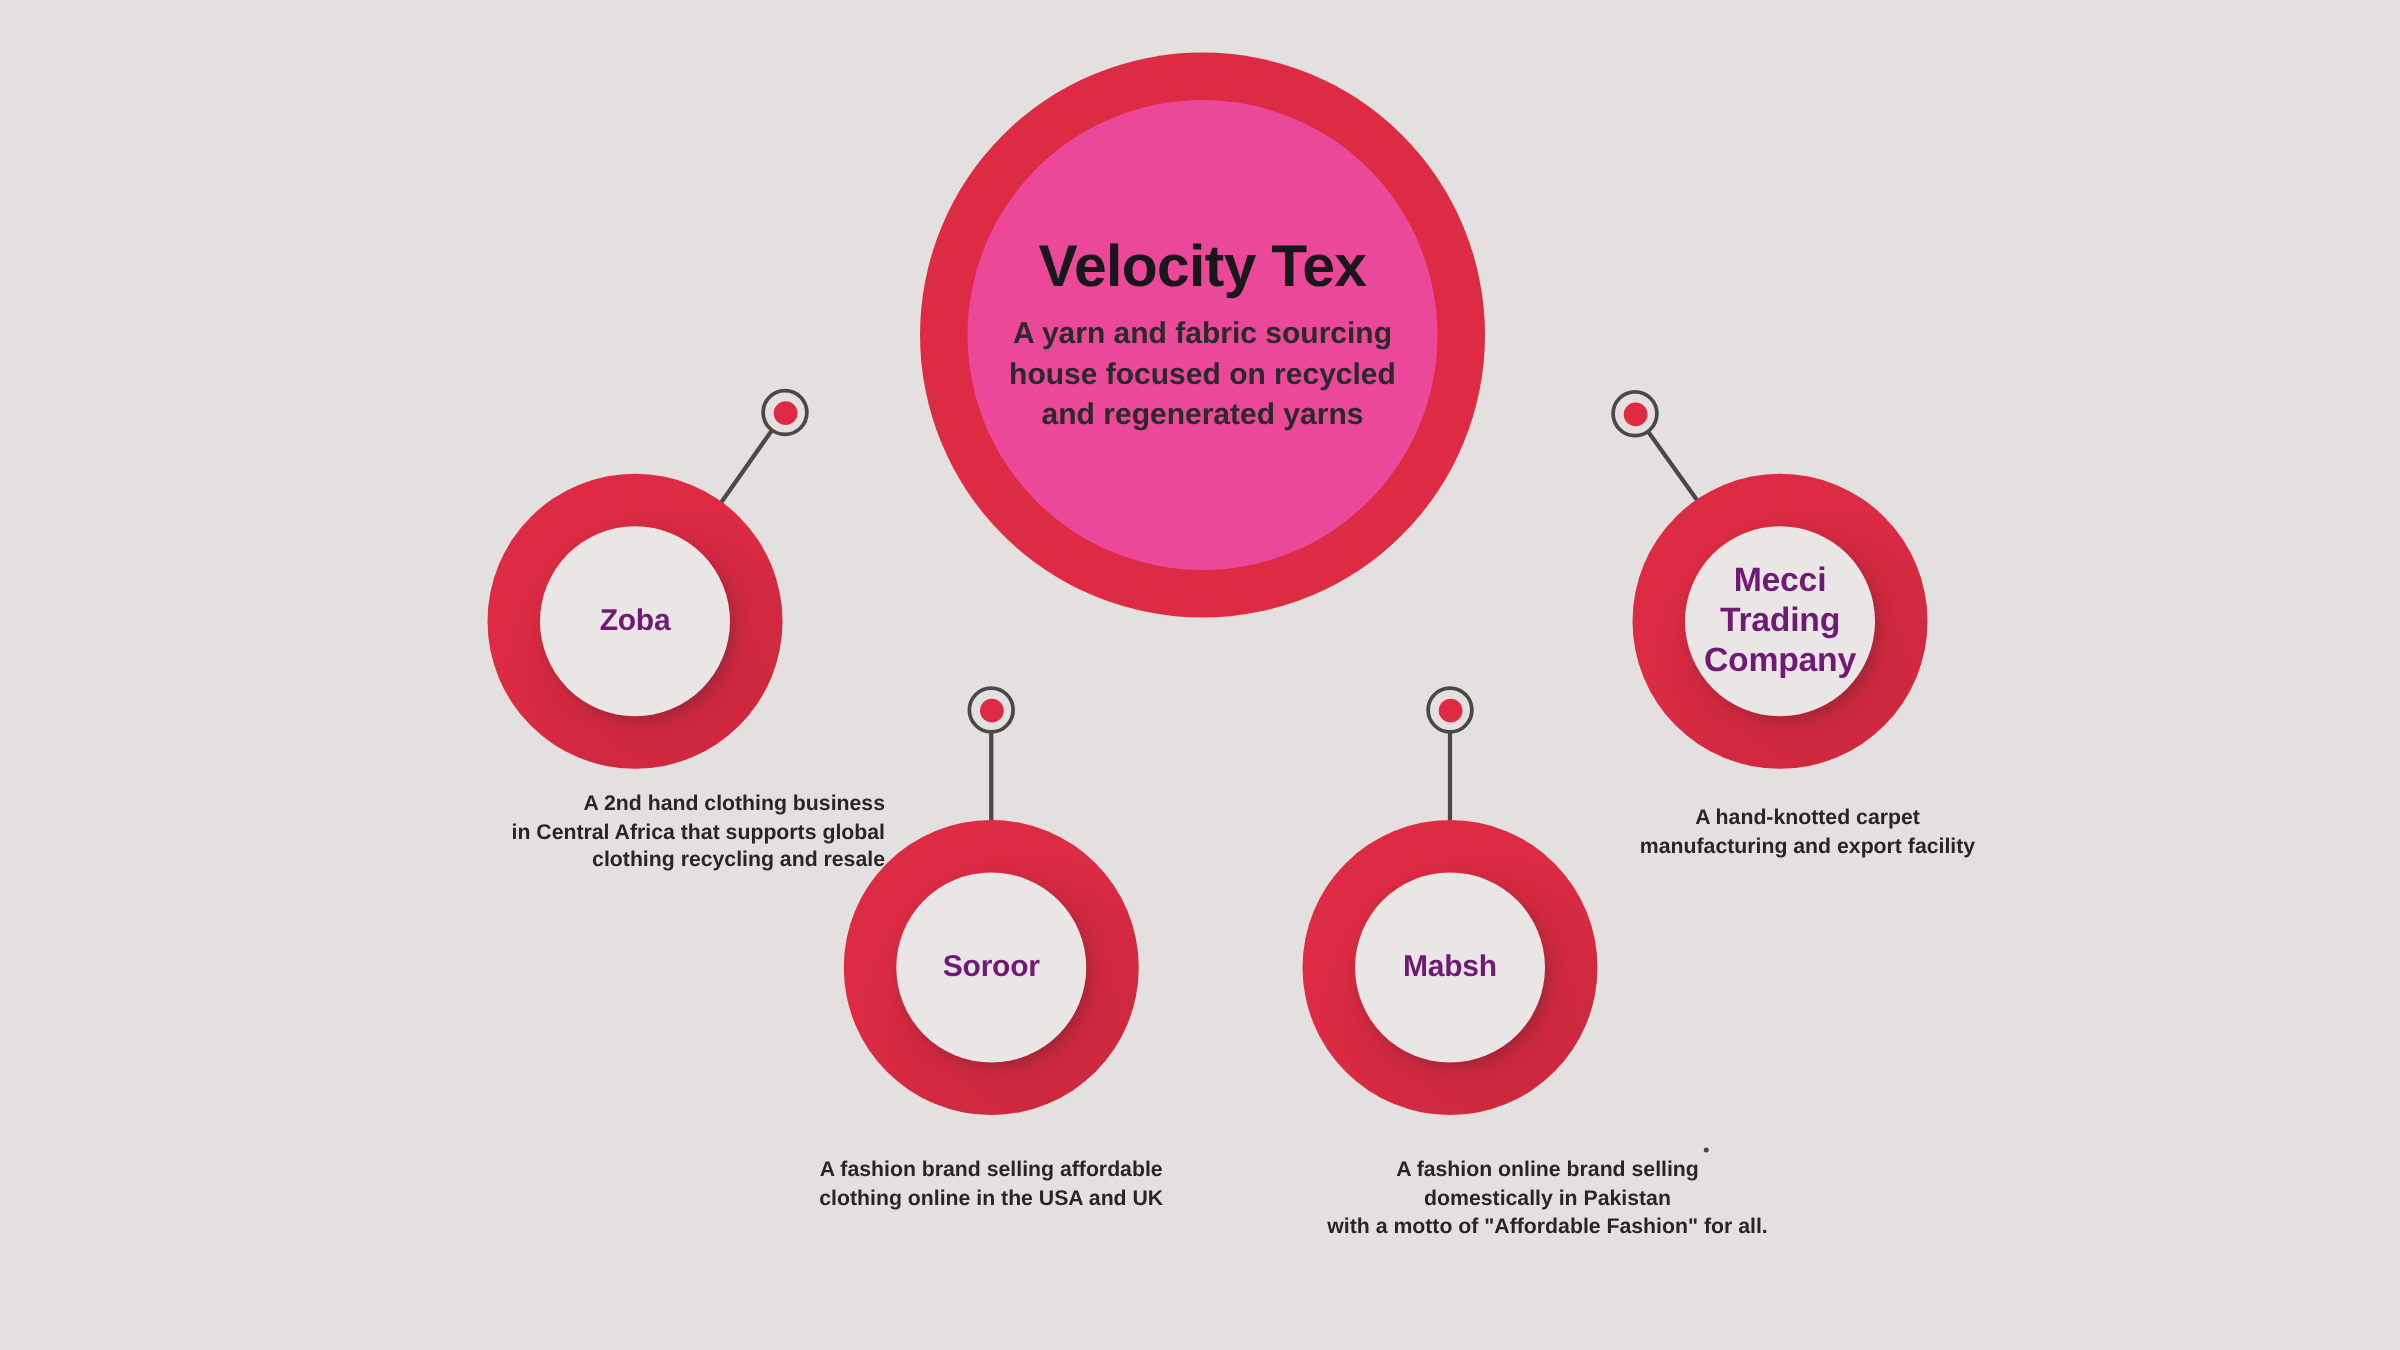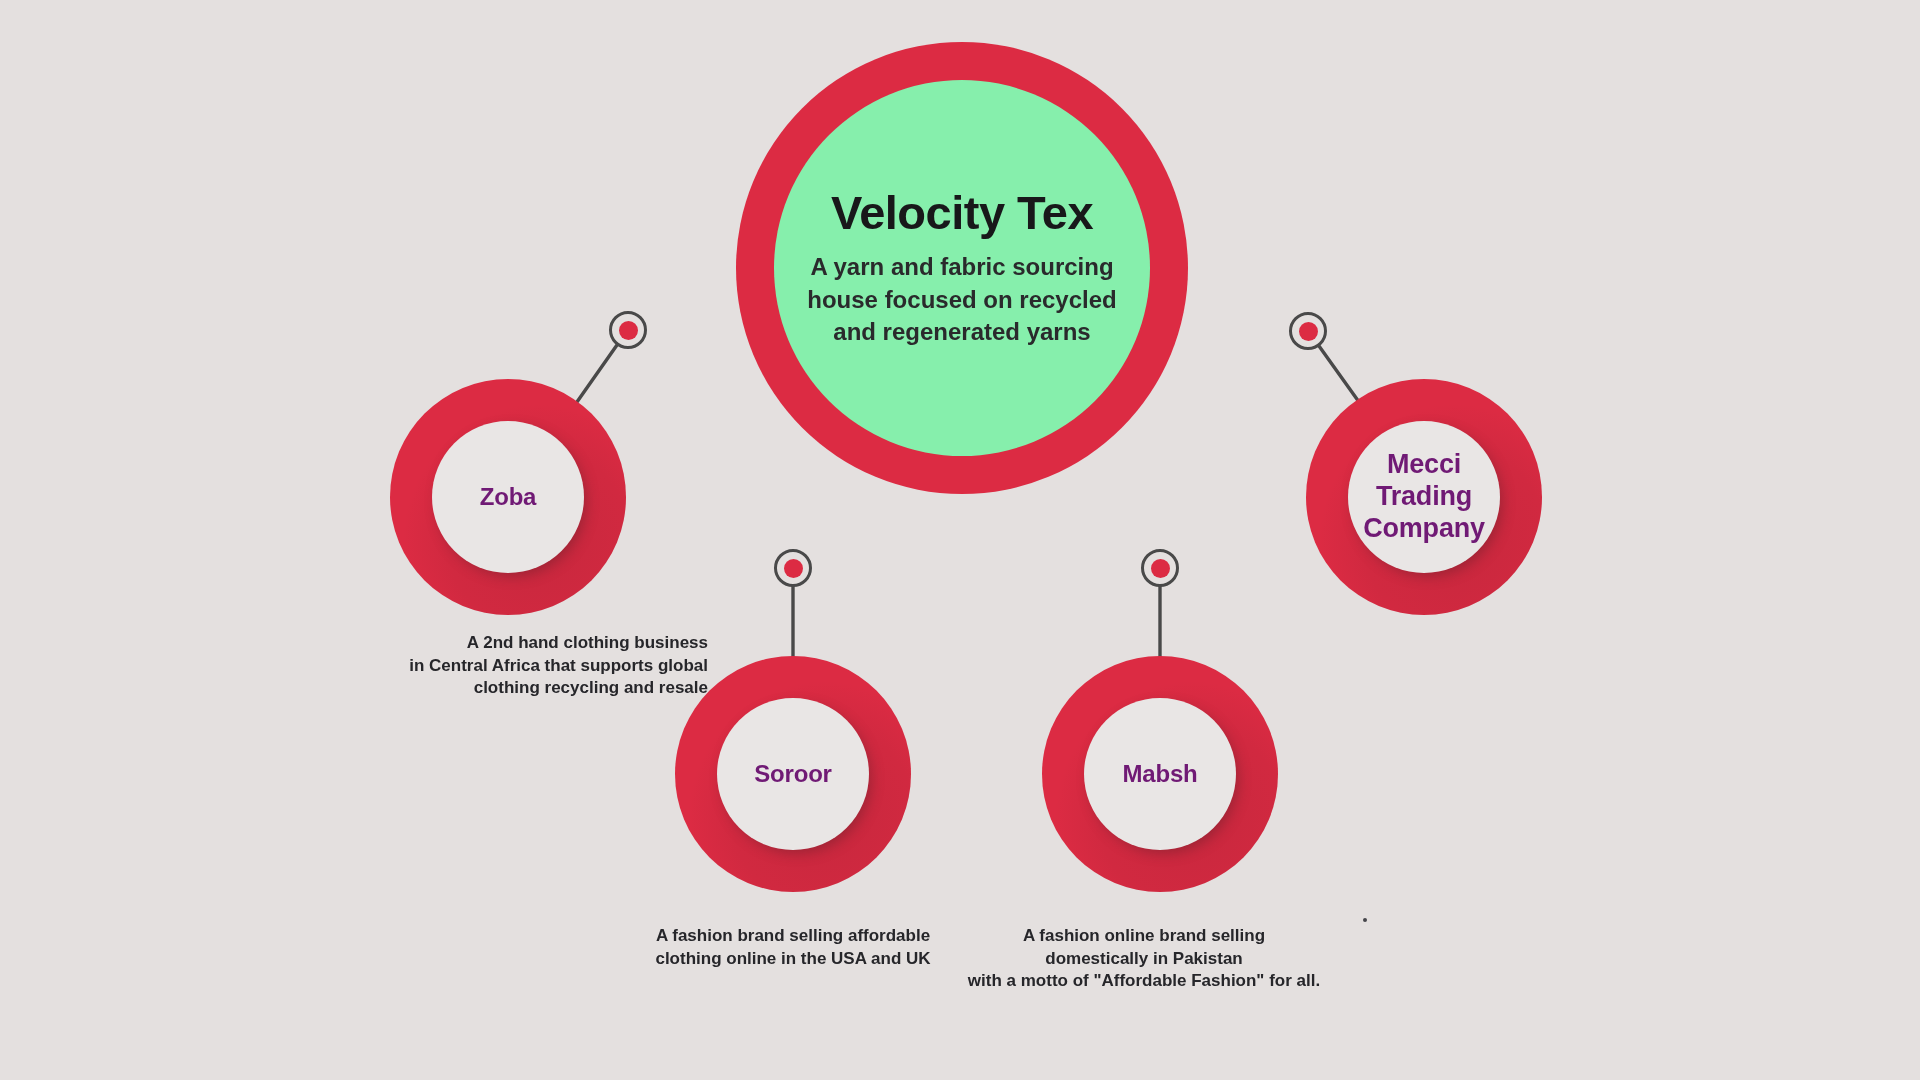--- a/index.html
+++ b/index.html
@@ -64,21 +64,21 @@
   .node-main {
     width: 452px;
     height: 452px;
     left: 962px;
     top: 268px;
     background: #dc2b43;
   }
   .node-main .node-core {
     width: 376px;
     height: 376px;
-    background: #86efac;
+    background: #ec4899;
   }
   .main-title {
     font-size: 47px;
     font-weight: bold;
     letter-spacing: -0.5px;
     line-height: 1.05;
     color: #18181a;
     margin: 0 0 14px 0;
     white-space: nowrap;
   }
@@ -216,30 +216,32 @@
 
   <div class="node node-sat" style="left:1160px; top:774px;">
     <div class="ring-inner-shade"></div>
     <div class="node-core">
       <div class="sat-label">Mabsh</div>
     </div>
   </div>
   <div class="pin" style="left:1160px; top:568px;">
     <div class="pin-dot"></div>
   </div>
-  <div class="caption" style="left:1144px; top:925px; width:430px;">A fashion online brand selling
+  <div class="caption" style="left:1238px; top:925px; width:430px;">A fashion online brand selling
 domestically in Pakistan
 with a motto of "Affordable Fashion" for all.</div>
 
   <div class="node node-sat" style="left:1424px; top:497px;">
     <div class="ring-inner-shade"></div>
     <div class="node-core">
       <div class="sat-label small" style="white-space:pre-line;">Mecci Trading
 Company</div>
     </div>
   </div>
   <div class="pin" style="left:1308px; top:331px;">
     <div class="pin-dot"></div>
   </div>
+  <div class="caption" style="left:1446px; top:643px; width:400px;">A hand-knotted carpet
+manufacturing and export facility</div>
 
   <div class="stray-dot" style="left:1363px; top:918px;"></div>
 
 </div>
 
 </body></html>

